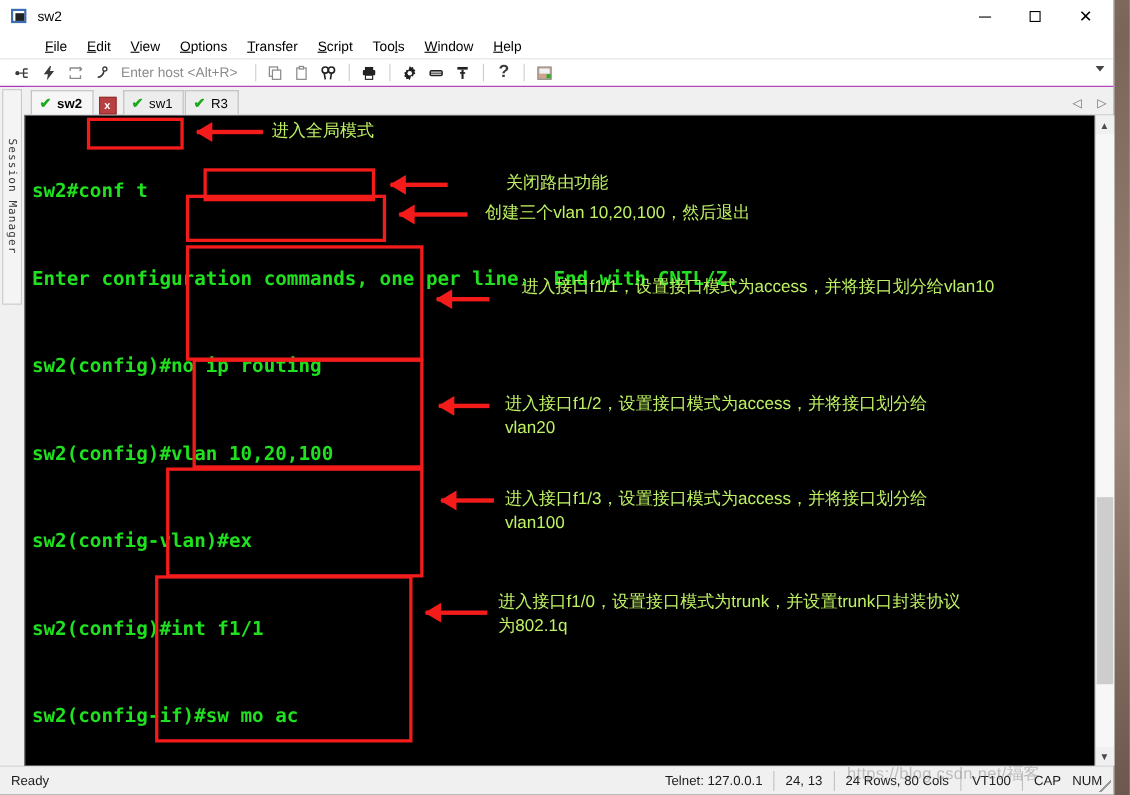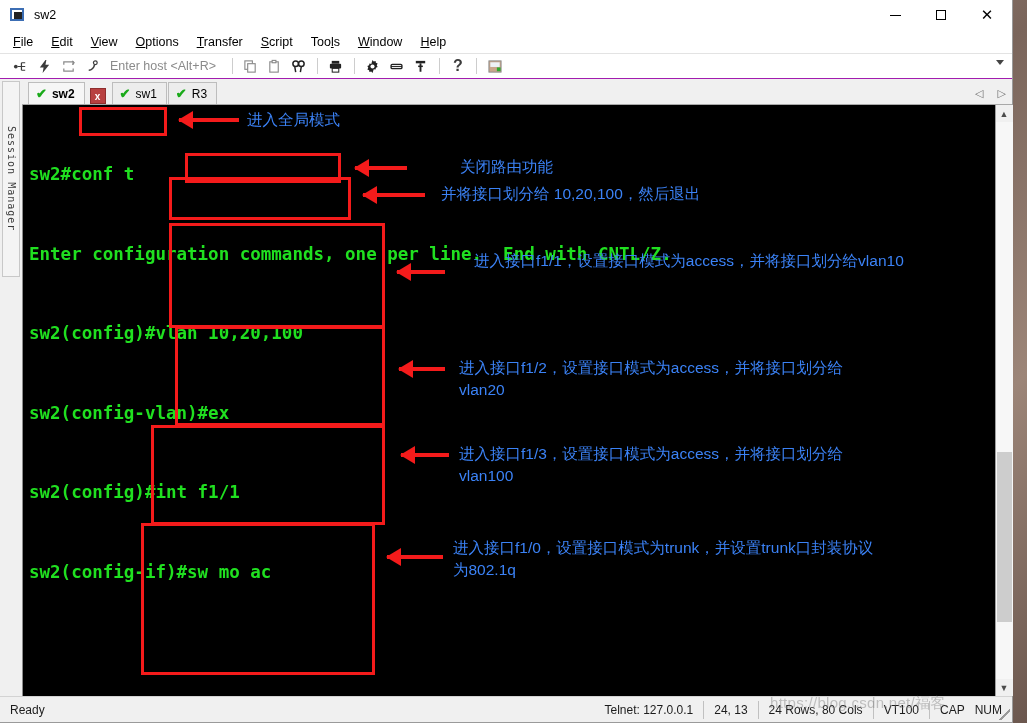--- a/index.html
+++ b/index.html
@@ -48,21 +48,21 @@
     font-size: 13px; color:#000;
   }
   .win-btn:last-child { margin-right: 2px; }
   .glyph-min { display:block; width:11px; height:1px; background:#000; }
   .glyph-max { display:block; width:10px; height:10px; border:1px solid #000; }
   .glyph-close { font-size: 15px; line-height: 1; font-family:"DejaVu Sans", sans-serif; }
 
   
   .menubar {
     height: 22px; flex: 0 0 22px; display:flex; align-items:center;
-    padding-left: 4px; background:#ffffff; font-size:12.5px; color:#000;
+    padding-left: 32px; background:#ffffff; font-size:12.5px; color:#000;
   }
   .menu-item { padding: 0 9px; white-space: nowrap; }
   .menu-item u { text-decoration: underline; }
 
   
   .toolbar {
     height: 26px; flex: 0 0 26px; display:flex; align-items:center;
     background:#ffffff; border-top:1px solid #e3e3e3; border-bottom:1px solid #a21caf;
     padding-left: 8px; font-size: 12px; position: relative;
   }
@@ -127,21 +127,21 @@
   }
   .term-lines {
     position:absolute; left:6px; top:3px; right:0;
     font-family:"DejaVu Sans Mono","Liberation Mono", monospace;
     font-size: 17.5px; line-height: 26.5px; color:#20e020;
     white-space: pre;
   }
   .term-lines div { height: 26.5px; font-weight: bold; }
 
   
-  .anno { position:absolute; color:#3b82f6; font-size:15.5px; line-height:22px; white-space:pre; }
+  .anno { position:absolute; color:#bef264; font-size:15.5px; line-height:22px; white-space:pre; }
   .box { position:absolute; border:3px solid #f41b1b; }
   .arrow { position:absolute; height:4px; background:#f41b1b; }
   .arrow:before {
     content:""; position:absolute; left:-1px; top:-7px;
     border-top:9px solid transparent; border-bottom:9px solid transparent;
     border-right:15px solid #f41b1b;
   }
 
   
   .vscroll {
@@ -325,20 +325,21 @@
           <span>▷</span>
         </div>
       </div>
 
       <div class="termwrap">
         <div class="terminal">
 
           <div class="term-lines">
             <div>sw2#conf t</div>
             <div>Enter configuration commands, one per line.  End with CNTL/Z.</div>
+            <div>sw2(config)#no ip routing</div>
             <div>sw2(config)#vlan 10,20,100</div>
             <div>sw2(config-vlan)#ex</div>
             <div>sw2(config)#int f1/1</div>
             <div>sw2(config-if)#sw mo ac</div>
             
             
             
             
             
             
@@ -358,21 +359,21 @@
           <div class="box" style="left:56px; top:2px; width:88px; height:29px;"></div>
           <div class="arrow" style="left:156px; top:13px; width:60px;"></div>
           <div class="anno" style="left:224px; top:4px;">进入全局模式</div>
 
           <div class="box" style="left:162px; top:48px; width:156px; height:30px;"></div>
           <div class="arrow" style="left:332px; top:61px; width:52px;"></div>
           <div class="anno" style="left:400px; top:51px;margin-left:37px;">关闭路由功能</div>
 
           <div class="box" style="left:146px; top:72px; width:182px; height:43px;"></div>
           <div class="arrow" style="left:340px; top:88px; width:62px;"></div>
-          <div class="anno" style="left:418px; top:78px;">并将接口划分给 10,20,100，然后退出</div>
+          <div class="anno" style="left:418px; top:78px;">创建三个vlan 10,20,100，然后退出</div>
 
           <div class="box" style="left:146px; top:118px; width:216px; height:105px;"></div>
           <div class="arrow" style="left:374px; top:165px; width:48px;"></div>
           <div class="anno" style="left:451px; top:145px;text-align:right;">进入接口f1/1，设置接口模式为access，并将接口划分给vlan10</div>
 
           <div class="box" style="left:152px; top:221px; width:210px; height:100px;"></div>
           <div class="arrow" style="left:376px; top:262px; width:46px;"></div>
           <div class="anno" style="left:436px; top:252px;">进入接口f1/2，设置接口模式为access，并将接口划分给
 vlan20</div>
 

